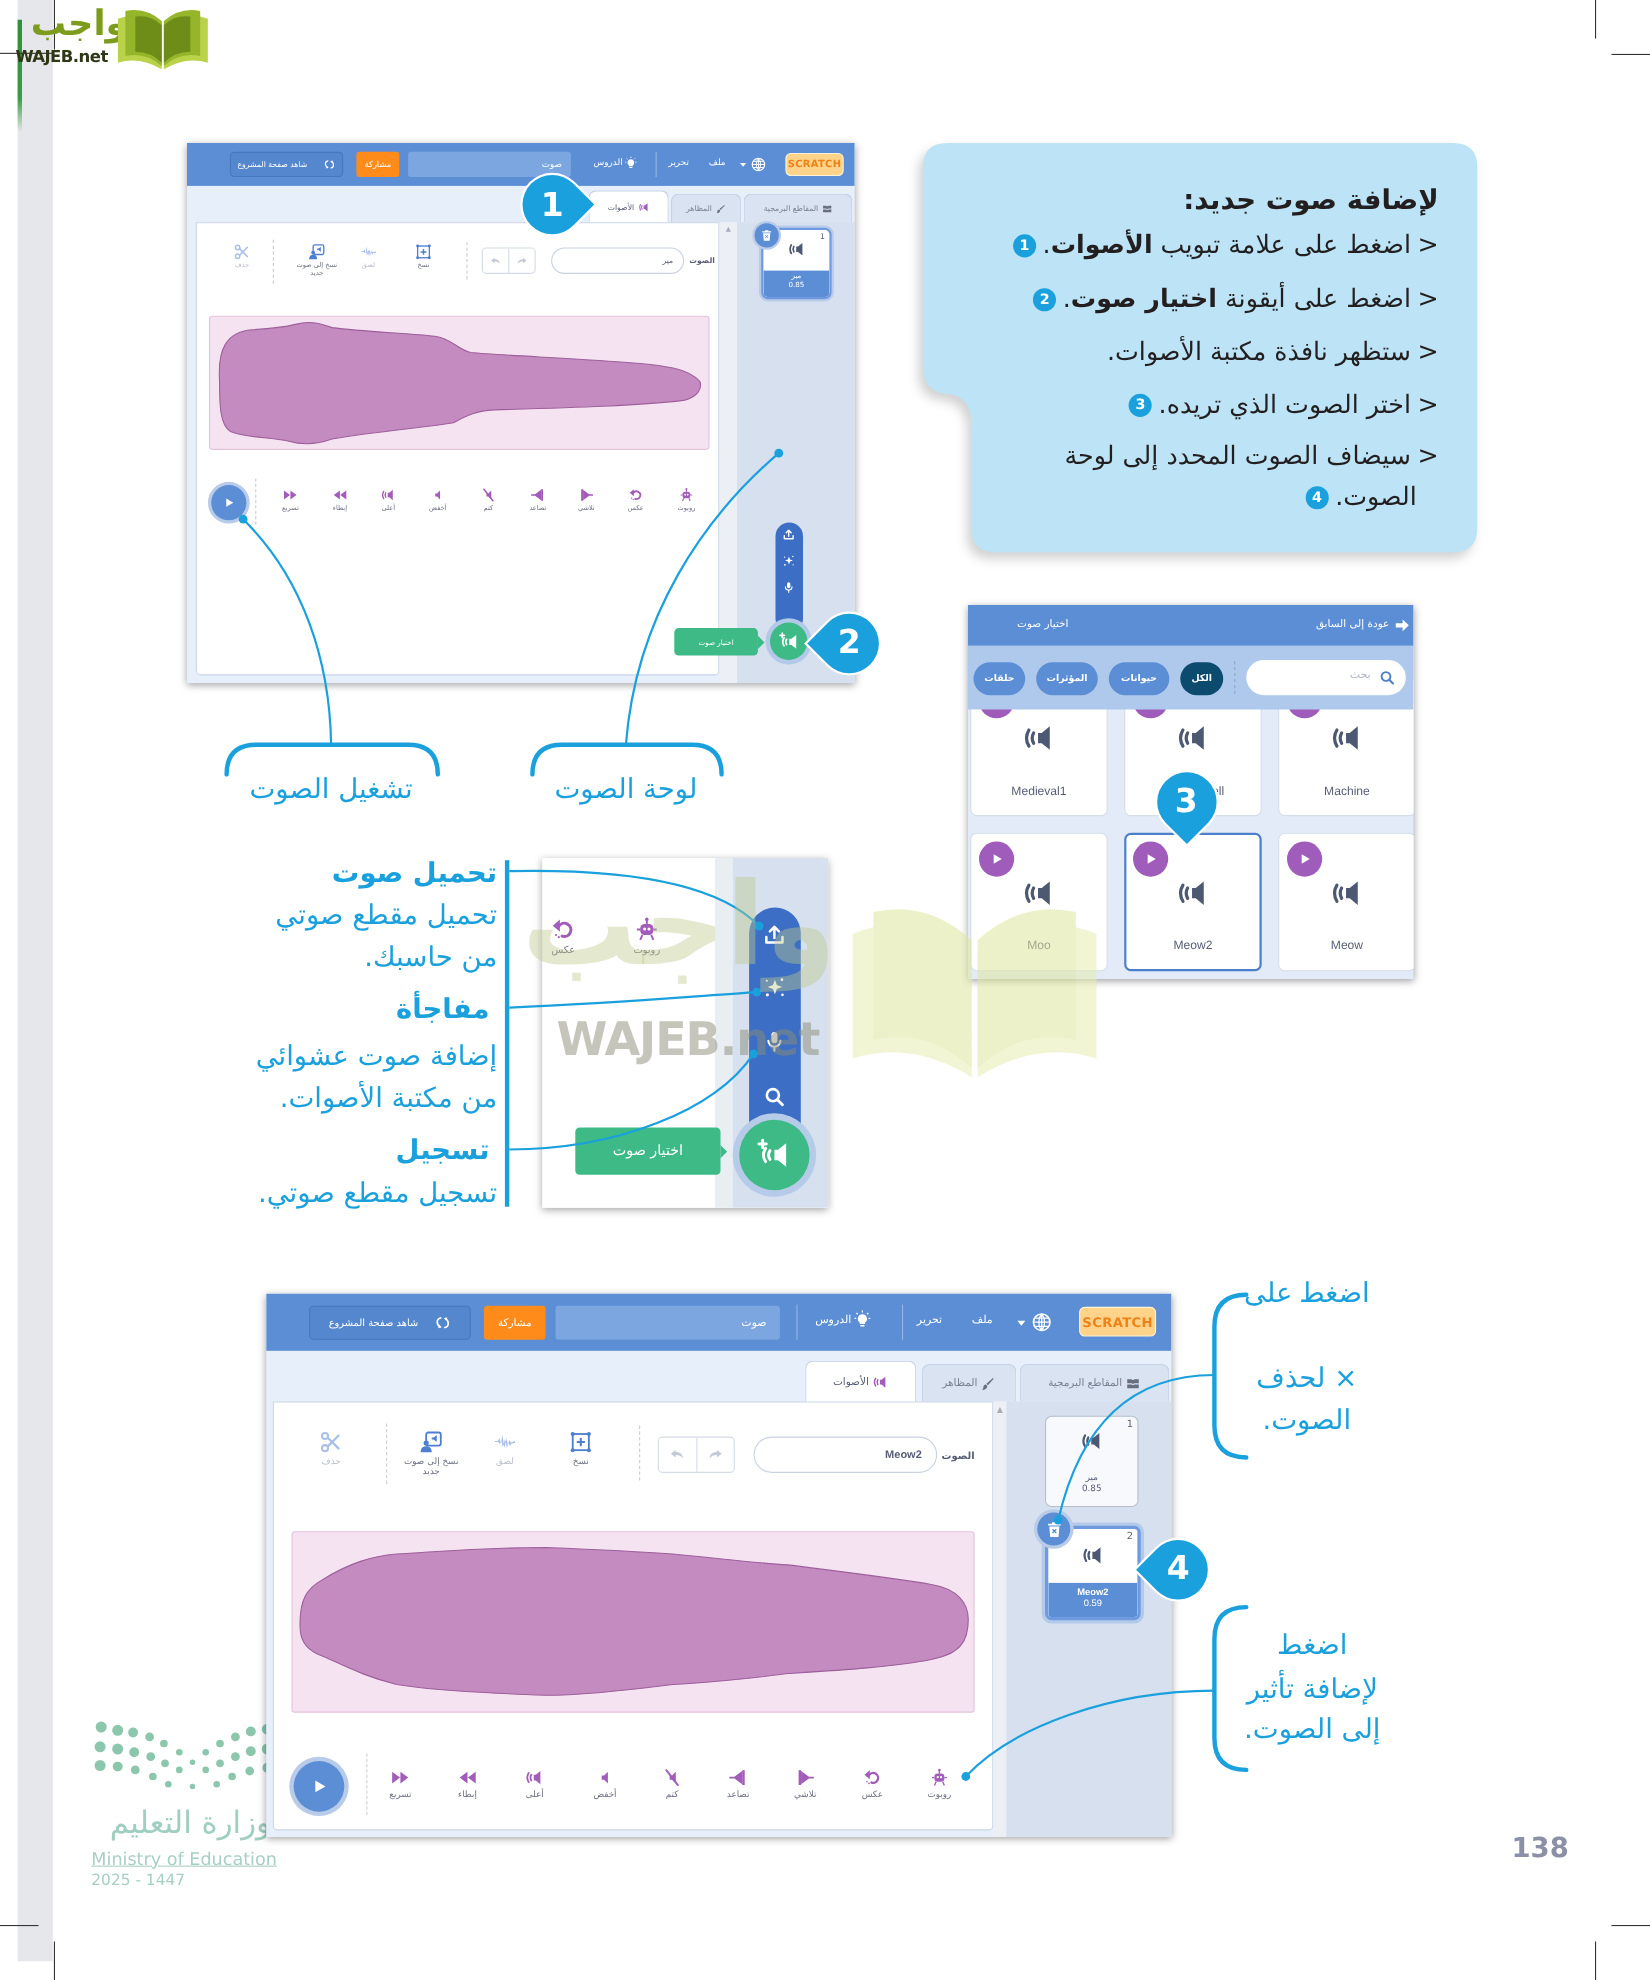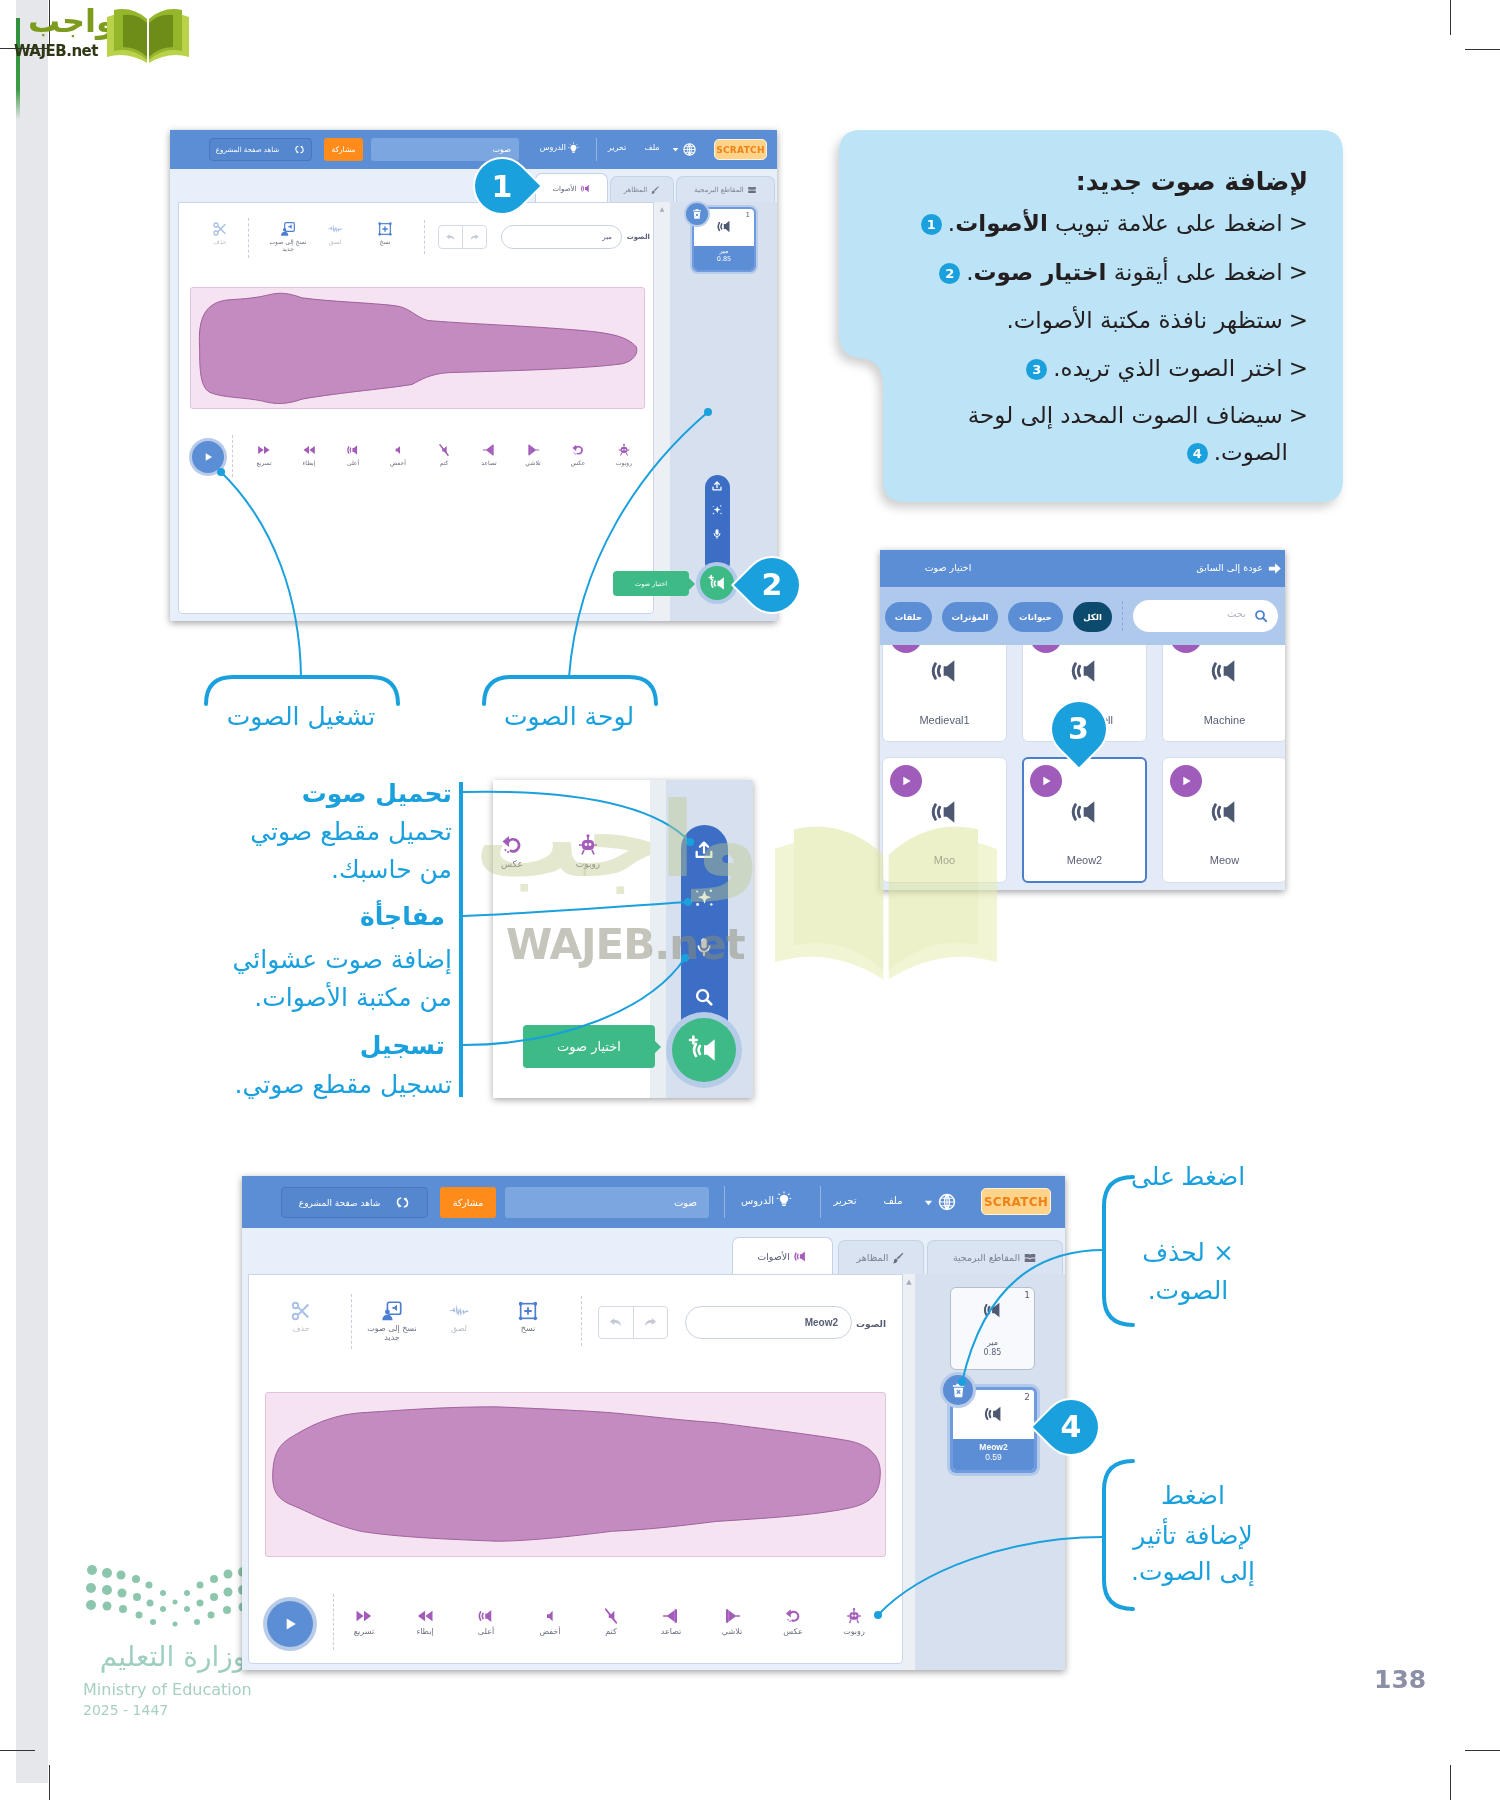--- a/index.html
+++ b/index.html
@@ -262,21 +262,21 @@
         <circle cx="153" cy="1622" r="3"></circle>
       <circle cx="259" cy="1606" r="5"></circle>
         <circle cx="243" cy="1607" r="4.5"></circle>
         <circle cx="227" cy="1610" r="4"></circle>
         <circle cx="211" cy="1615" r="3.5"></circle>
         <circle cx="197" cy="1622" r="3"></circle>
       <circle cx="175" cy="1624" r="2.5"></circle>
     </g>
   </svg>
   <div class="abs" style="left:2px;top:80px;width:182px;text-align:center;font-size:28px;color:#9fcfc0;direction:rtl;white-space:nowrap;">وزارة التعليم</div>
-  <div class="abs" style="left:3px;top:120px;font-size:16px;color:#a7cfc4;font-family:'DejaVu Sans',sans-serif;white-space:nowrap;">Ministry of Education</div>
+  <div class="abs" style="left:3px;top:120px;font-size:16px;color:#a7cfc4;font-family:'DejaVu Sans',sans-serif;white-space:nowrap;text-decoration:underline;">Ministry of Education</div>
   <div class="abs" style="left:3px;top:142px;font-size:14px;color:#a7cfc4;white-space:nowrap;">2025 - 1447</div>
 </div>
 
 <div class="abs" style="left:1374px;top:1665px;font-size:25px;font-weight:bold;color:#8b90a6;">138</div>
 
 <svg class="abs" style="left:820px;top:110px;filter:drop-shadow(-4px 6px 5px rgba(0,0,0,0.18));" width="540" height="410" viewBox="820 110 540 410">
   <path d="M861 130 H1321 Q1343 130 1343 152 V480 Q1343 502 1321 502 H905 Q883 502 883 480 V386 Q883 360 861 358 Q839 356 839 334 V152 Q839 130 861 130 Z" fill="#bde4f6"></path>
 </svg>
 <div>
   <div class="info-line info-title" style="top:165px;">لإضافة صوت جديد:</div>

